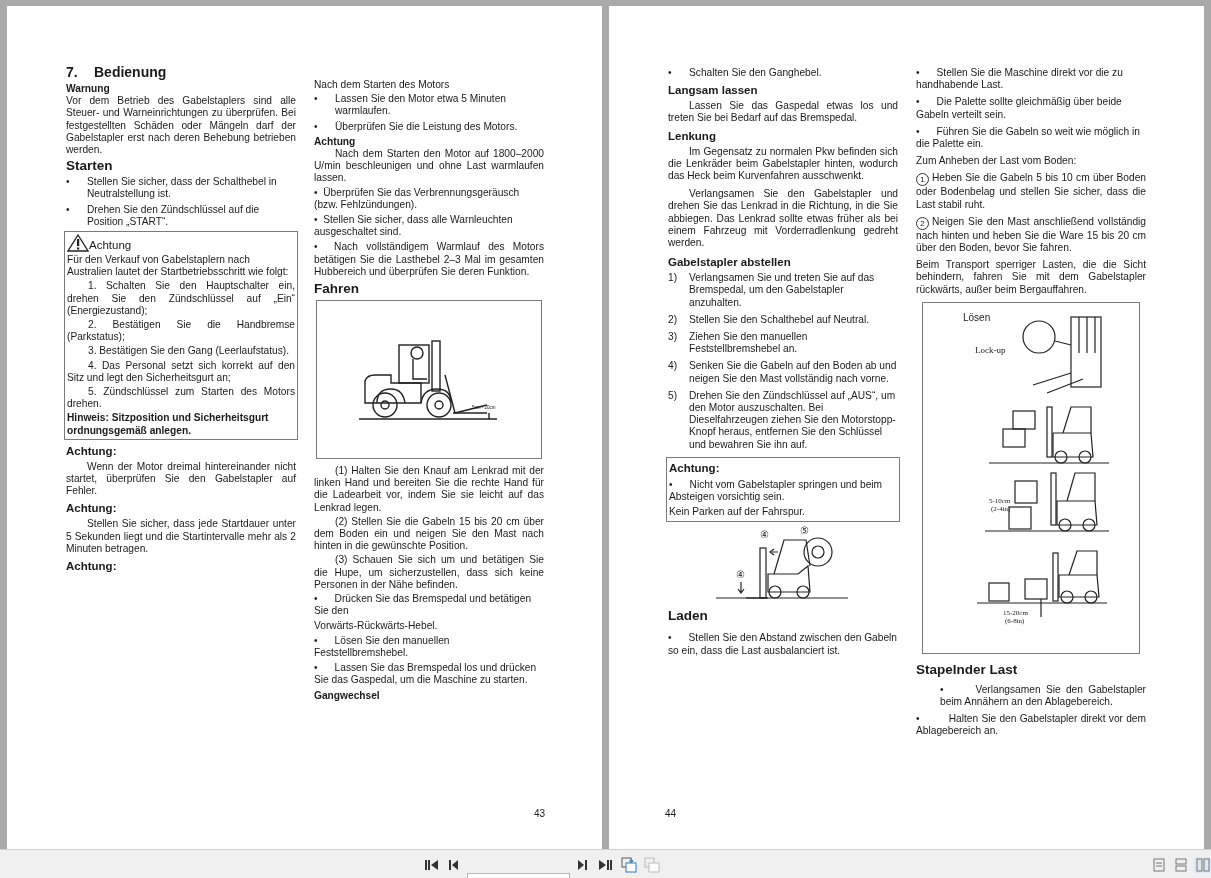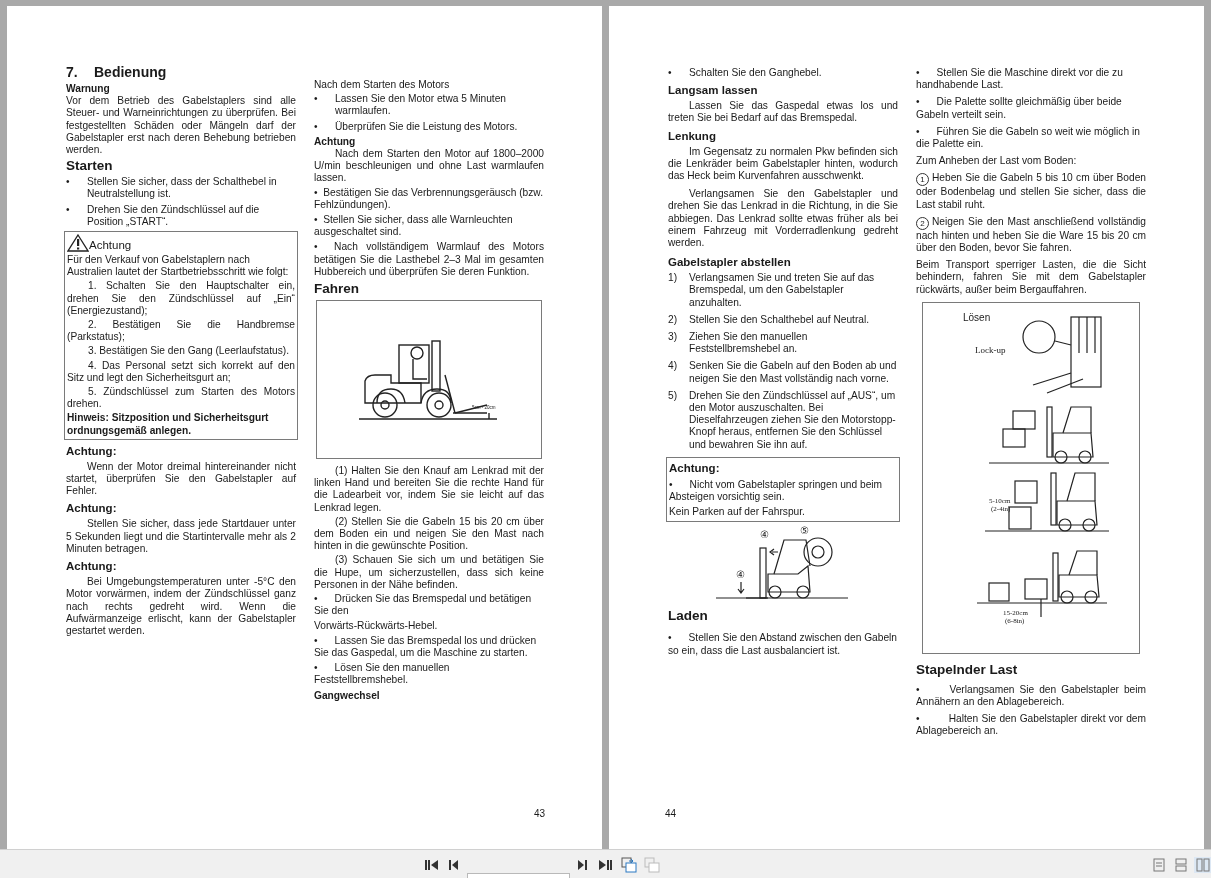--- a/index.html
+++ b/index.html
@@ -87,36 +87,35 @@
       <p class="just ind">4. Das Personal setzt sich korrekt auf den Sitz und legt den Sicherheitsgurt an;</p>
       <p class="just ind">5. Zündschlüssel zum Starten des Motors drehen.</p>
       <p style="font-weight:bold;margin:0;">Hinweis: Sitzposition und Sicherheitsgurt ordnungsgemäß anlegen.</p>
     </div>
 
     <div class="h3">Achtung:</div>
     <p class="just ind">Wenn der Motor dreimal hintereinander nicht startet, überprüfen Sie den Gabelstapler auf Fehler.</p>
     <div class="h3">Achtung:</div>
     <p class="just ind">Stellen Sie sicher, dass jede Startdauer unter 5 Sekunden liegt und die Startintervalle mehr als 2 Minuten betragen.</p>
     <div class="h3">Achtung:</div>
-    <p class="just ind">Bei Umgebungstemperaturen unter -5°C den Motor vorwärmen, indem der Zündschlüssel ganz nach rechts gedreht wird. Wenn die Aufwärmanzeige erlischt, kann der Gabelstapler gestartet werden.</p>
   </div>
 
   <div class="col col2">
     <p>Nach dem Starten des Motors</p>
     <div class="bl">
         <span class="b">•</span>
         <span class="t">Lassen Sie den Motor etwa 5 Minuten warmlaufen.</span>
       </div>
     <div class="bl">
         <span class="b">•</span>
         <span class="t">Überprüfen Sie die Leistung des Motors.</span>
       </div>
     <div class="h4">Achtung</div>
     <p class="just ind">Nach dem Starten den Motor auf 1800–2000 U/min beschleunigen und ohne Last warmlaufen lassen.</p>
-    <p class="binl">•&nbsp; <span>Bestätigen Sie das Verbrennungsgeräusch (bzw. Fehlzündungen).</span></p>
+    <p class="binl">•&nbsp; <span>Überprüfen Sie das Verbrennungsgeräusch (bzw. Fehlzündungen).</span></p>
     <p class="binl">•&nbsp; <span>Stellen Sie sicher, dass alle Warnleuchten ausgeschaltet sind.</span></p>
     <p class="binl just">•&nbsp; <span>Nach vollständigem Warmlauf des Motors betätigen Sie die Lasthebel 2–3 Mal im gesamten Hubbereich und überprüfen Sie deren Funktion.</span></p>
     <div class="h2">Fahren</div>
     <div class="figure" style="width:224px;height:157px;margin:3px 0 6px 2px;">
       <svg width="224" height="157" viewBox="0 0 224 157">
         <g fill="none" stroke="#222" stroke-width="1.4">
           <line x1="42" y1="118" x2="180" y2="118"></line>
           <path d="M48 102 L48 80 Q50 74 58 74 L74 74 L74 82 L104 82 L104 102 Z"></path>
           <rect x="82" y="44" width="30" height="38"></rect>
           <path d="M60 102 Q60 88 74 88 Q86 88 88 102"></path>
@@ -134,22 +133,22 @@
           <line x1="172" y1="112" x2="172" y2="118"></line>
         </g>
         <text x="155" y="108" font-size="4.5" fill="#222" font-family="Liberation Sans, sans-serif">5cm - 20cm</text>
       </svg>
     </div>
     <p class="just ind">(1) Halten Sie den Knauf am Lenkrad mit der linken Hand und bereiten Sie die rechte Hand für die Ladearbeit vor, indem Sie sie leicht auf das Lenkrad legen.</p>
     <p class="just ind">(2) Stellen Sie die Gabeln 15 bis 20 cm über dem Boden ein und neigen Sie den Mast nach hinten in die gewünschte Position.</p>
     <p class="just ind">(3) Schauen Sie sich um und betätigen Sie die Hupe, um sicherzustellen, dass sich keine Personen in der Nähe befinden.</p>
     <p class="binl">•&nbsp;&nbsp;&nbsp;&nbsp;&nbsp; <span>Drücken Sie das Bremspedal und betätigen Sie den</span></p>
     <p>Vorwärts-Rückwärts-Hebel.</p>
+    <p class="binl">•&nbsp;&nbsp;&nbsp;&nbsp;&nbsp; <span>Lösen Sie den manuellen Feststellbremshebel.</span></p>
     <p class="binl">•&nbsp;&nbsp;&nbsp;&nbsp;&nbsp; <span>Lassen Sie das Bremspedal los und drücken Sie das Gaspedal, um die Maschine zu starten.</span></p>
-    <p class="binl">•&nbsp;&nbsp;&nbsp;&nbsp;&nbsp; <span>Lösen Sie den manuellen Feststellbremshebel.</span></p>
     <div class="h4">Gangwechsel</div>
   </div>
 
   <div class="pgnum" style="left:527px;">43</div>
 </div>
 
 <div class="page right">
   <div class="col col1">
     <div class="bl">
         <span class="b">•</span>
@@ -264,21 +263,21 @@
           <line x1="118" y1="296" x2="118" y2="314"></line>
         </g>
         <text x="66" y="200" font-size="7" fill="#222" font-family="Liberation Serif, serif">5-10cm</text>
         <text x="68" y="208" font-size="7" fill="#222" font-family="Liberation Serif, serif">(2-4in)</text>
         <text x="80" y="312" font-size="7" fill="#222" font-family="Liberation Serif, serif">15-20cm</text>
         <text x="82" y="320" font-size="7" fill="#222" font-family="Liberation Serif, serif">(6-8in)</text>
       </svg>
     </div>
 
     <div class="h2" style="margin-top:8px;">Stapelnder Last</div>
-    <p class="binl just" style="margin-top:6px;">•&nbsp;&nbsp;&nbsp;&nbsp;&nbsp; <span>Verlangsamen Sie den Gabelstapler beim Annähern an den Ablagebereich.</span></p>
+    <p class="binl just" style="margin-top:6px;margin-left:24px;">•&nbsp;&nbsp;&nbsp;&nbsp;&nbsp; <span>Verlangsamen Sie den Gabelstapler beim Annähern an den Ablagebereich.</span></p>
     <p class="binl just" style="margin-top:5px;">•&nbsp;&nbsp;&nbsp;&nbsp;&nbsp;&nbsp;&nbsp;&nbsp; <span>Halten Sie den Gabelstapler direkt vor dem Ablagebereich an.</span></p>
   </div>
 
   <div class="pgnum" style="left:56px;">44</div>
 </div>
 
 <div class="toolbar">
   <div class="tb-btn" style="left:424px;width:16px;">
     <svg width="14" height="12" viewBox="0 0 14 12">
         <rect x="0" y="1" width="2" height="10" fill="#333"></rect>

